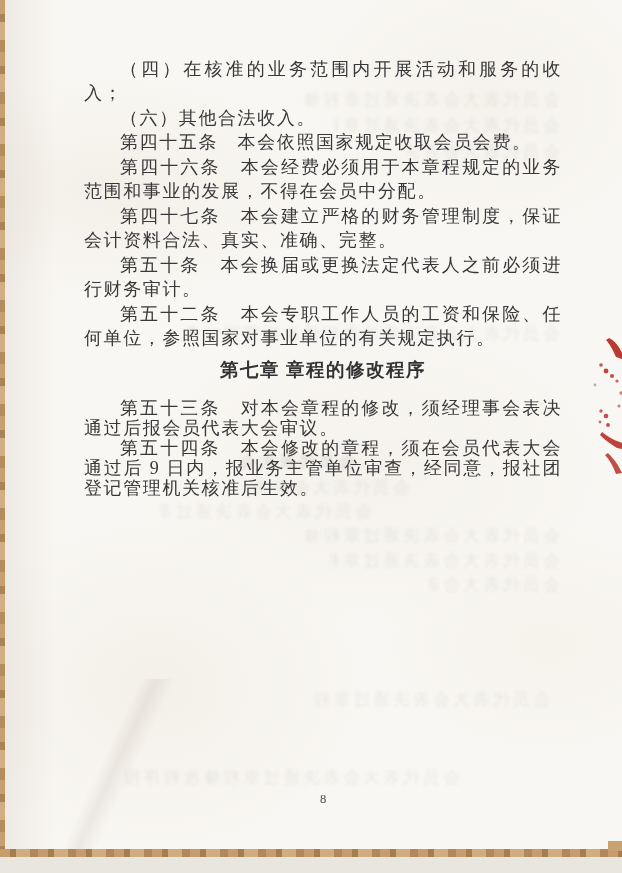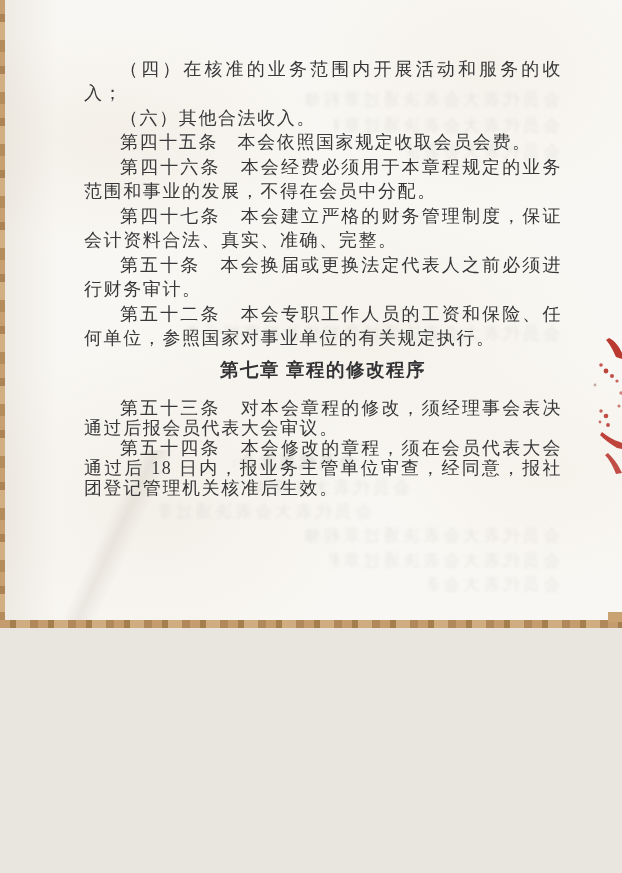--- a/index.html
+++ b/index.html
@@ -1,21 +1,21 @@
 <!DOCTYPE html>
 <html><head>
 <meta charset="utf-8">
 <style>
   html, body { margin: 0; padding: 0; background: #e9e6df; }
   * { box-sizing: border-box; }
 
   .photo {
     position: relative;
     width: 622px;
-    height: 628px;
+    height: 857px;
     margin: 0 auto;
     overflow: hidden;
     background: #f9f7f3;
     font-family: "Liberation Serif", "DejaVu Serif", serif;
   }
 
   
   .paper-texture {
     position: absolute; inset: 0;
     background:
@@ -155,21 +155,21 @@
     <p>第四十五条　本会依照国家规定收取会员会费。</p>
     <p>第四十六条　本会经费必须用于本章程规定的业务范围和事业的发展，不得在会员中分配。</p>
     <p>第四十七条　本会建立严格的财务管理制度，保证会计资料合法、真实、准确、完整。</p>
     <p>第五十条　本会换届或更换法定代表人之前必须进行财务审计。</p>
     <p>第五十二条　本会专职工作人员的工资和保险、任何单位，参照国家对事业单位的有关规定执行。</p>
 
     <h2 class="chapter-heading">第七章 章程的修改程序</h2>
 
     <div class="section-2">
       <p>第五十三条　对本会章程的修改，须经理事会表决通过后报会员代表大会审议。</p>
-      <p>第五十四条　本会修改的章程，须在会员代表大会通过后 18 日内，报业务主管单位审查，经同意，报社团登记管理机关核准后生效。</p>
+      <p>第五十四条　本会修改的章程，须在会员代表大会通过后 9 日内，报业务主管单位审查，经同意，报社团登记管理机关核准后生效。</p>
     </div>
   </div>
 
   <div class="page-number">8</div>
 
   <svg class="red-marks" viewBox="0 0 30 150" xmlns="http://www.w3.org/2000/svg">
     <path d="M17,6 C22,8 27,14 30,21 L30,27 L24,25 C21,18 17,11 14,8 Z" fill="#b3231b" opacity="0.9"></path>
     <circle cx="9" cy="33" r="1.8" fill="#b3231b" opacity="0.75"></circle>
     <circle cx="14" cy="39" r="2.4" fill="#b3231b" opacity="0.85"></circle>
     <circle cx="20" cy="44" r="2.0" fill="#b3231b" opacity="0.8"></circle>

